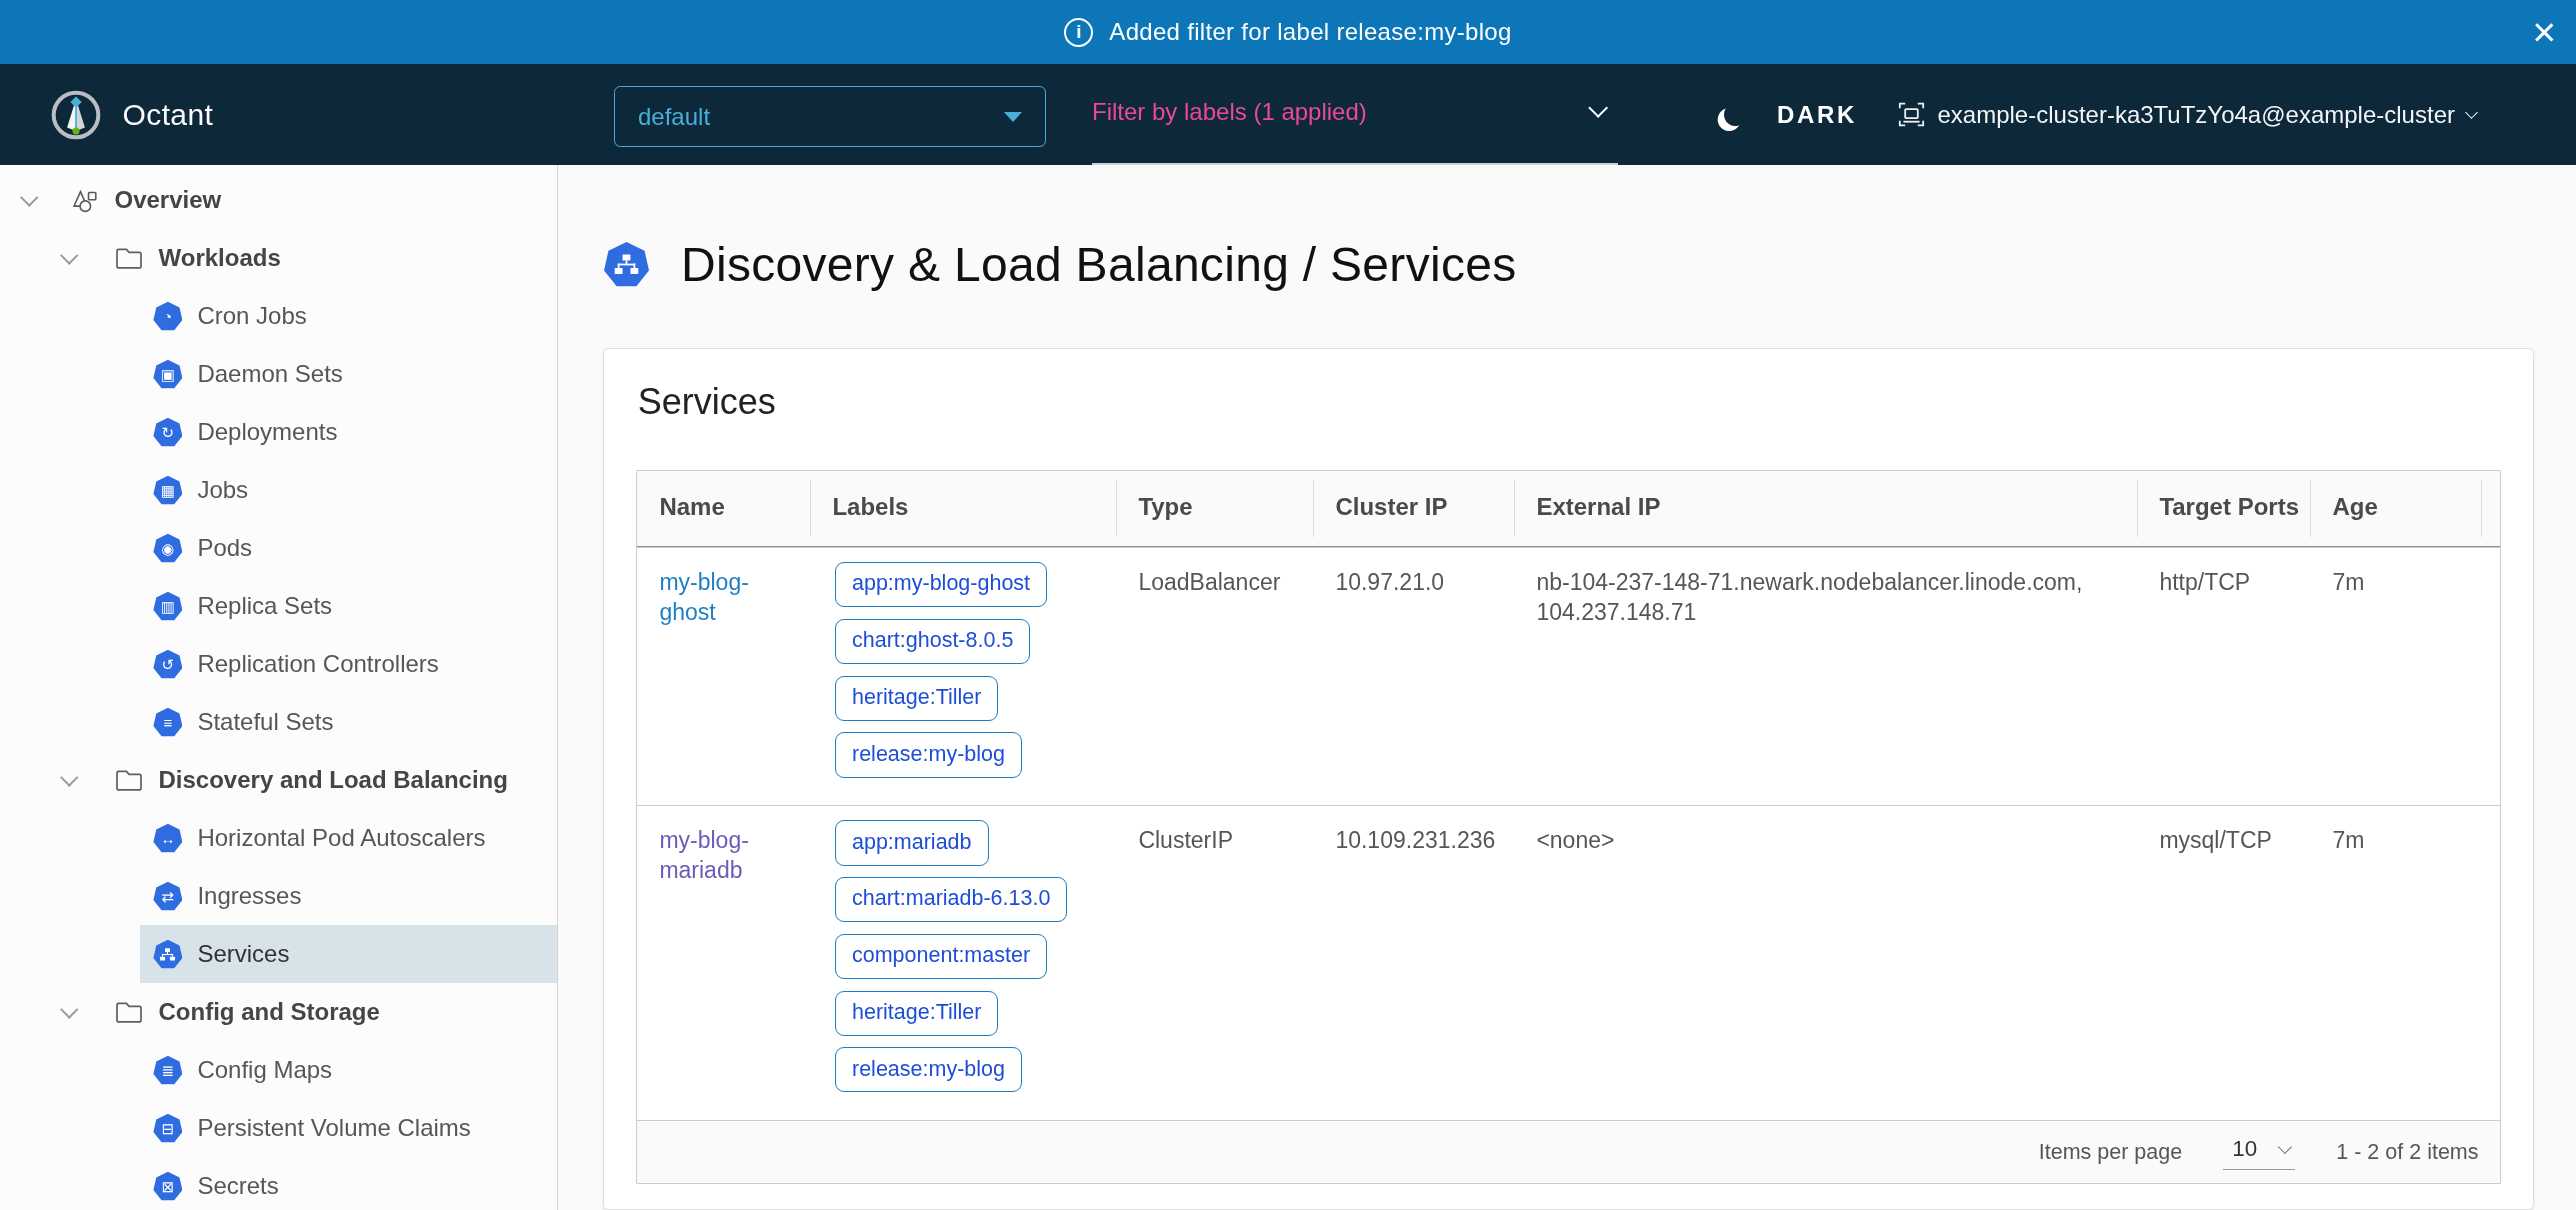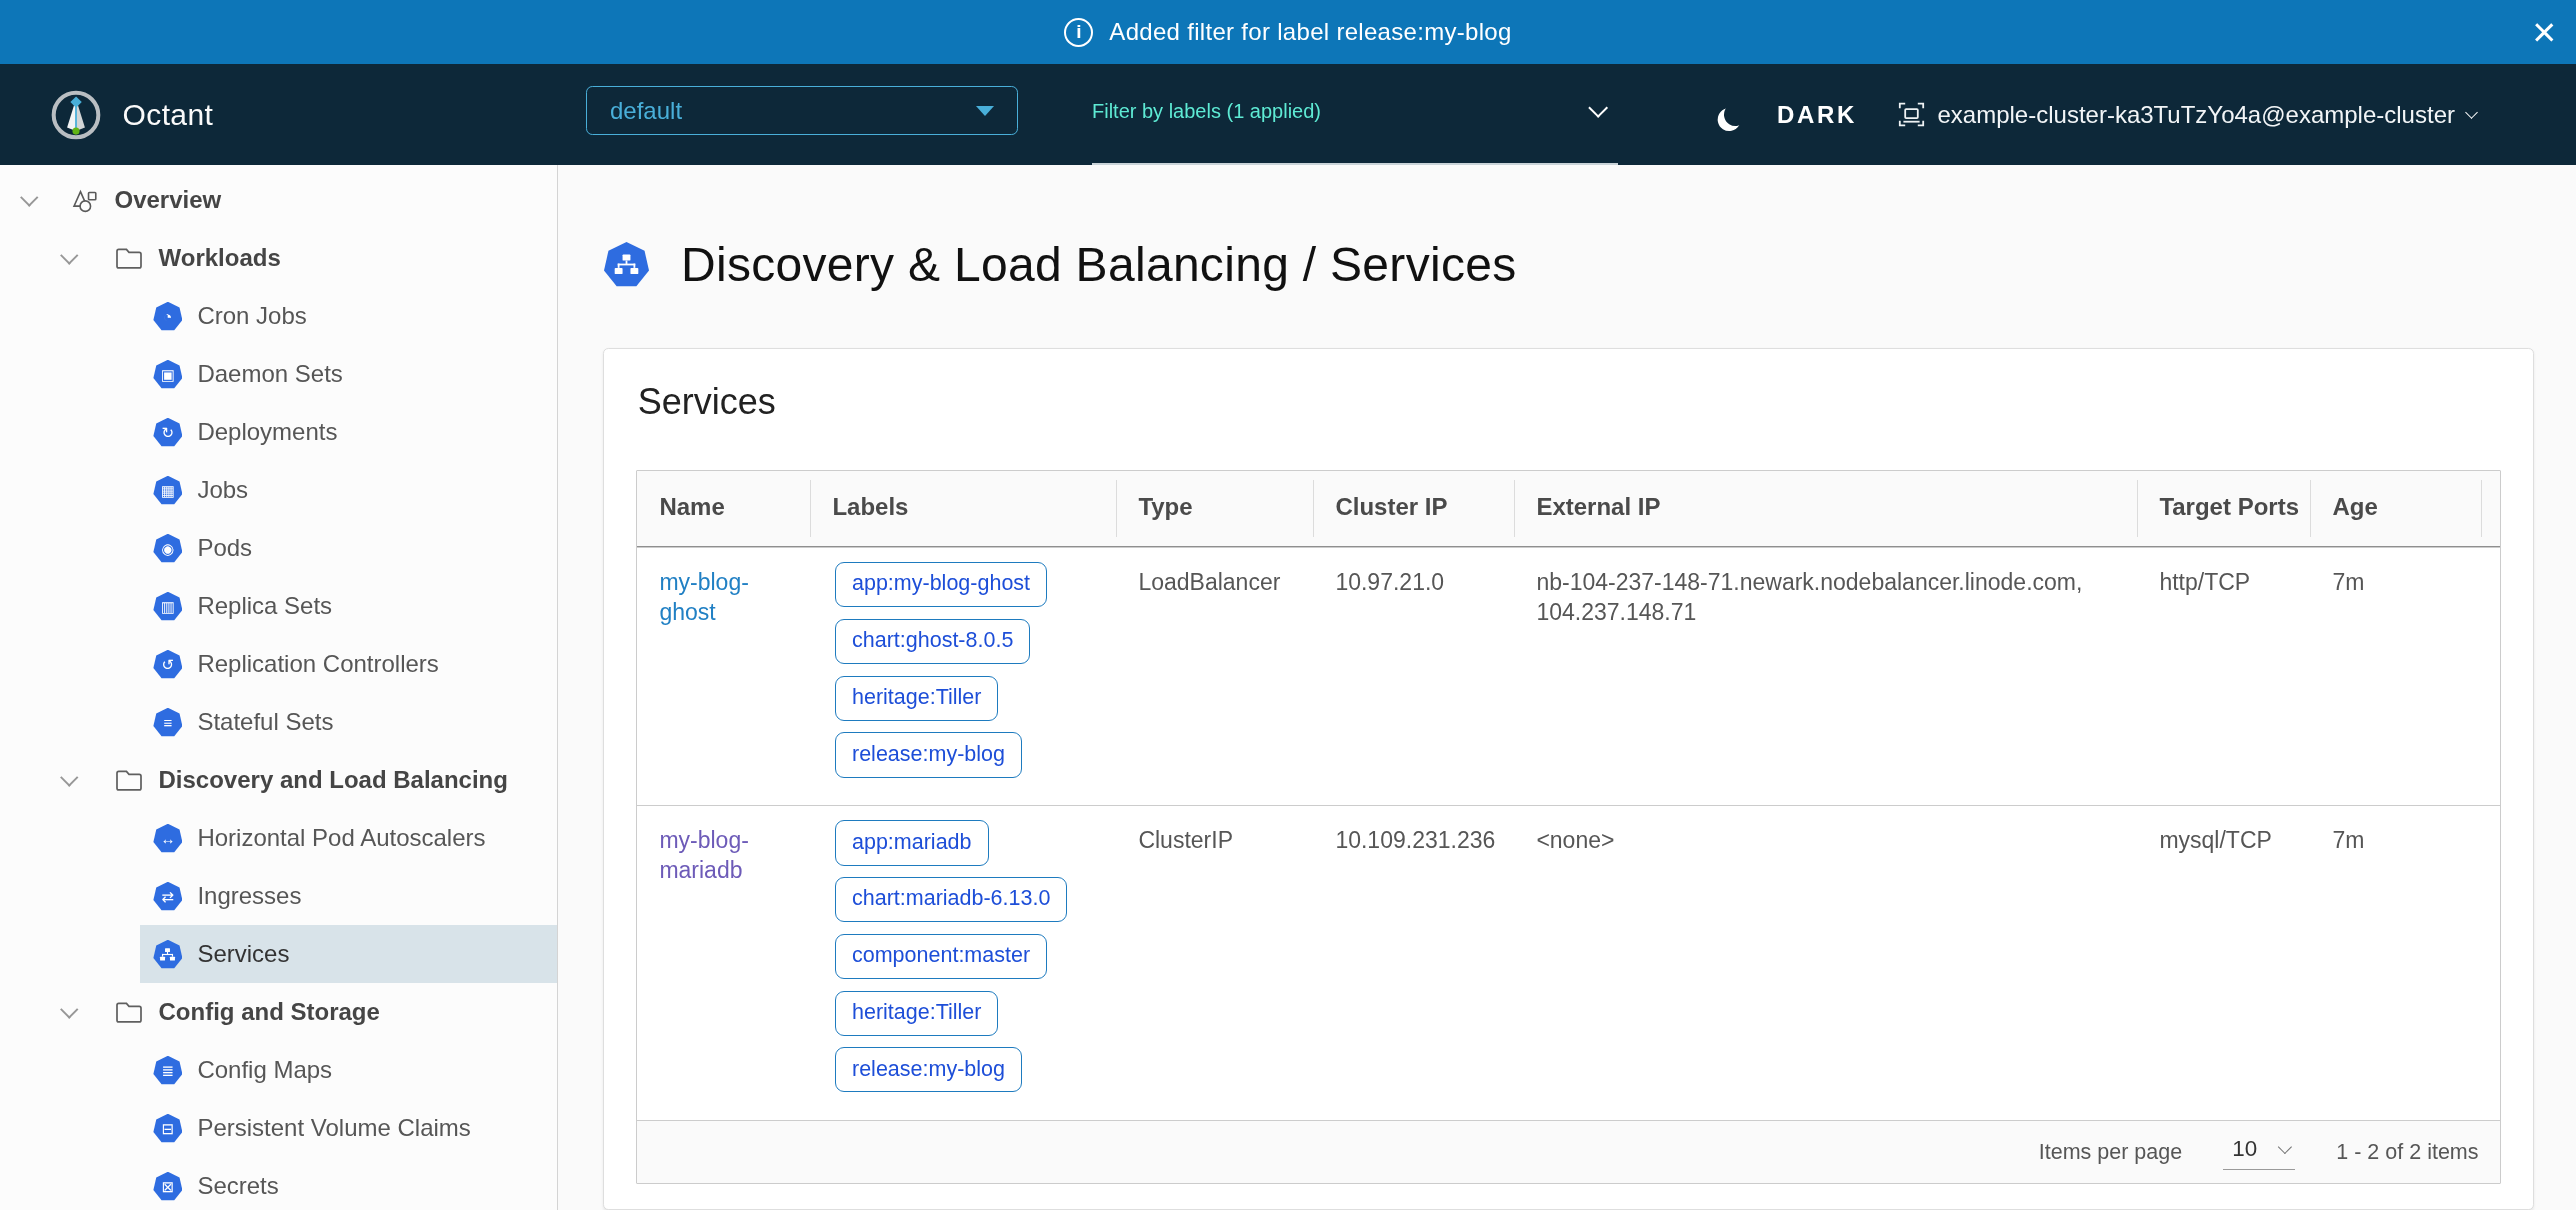--- a/index.html
+++ b/index.html
@@ -17,28 +17,28 @@
   .info-icon{width:29px;height:29px;border:2.2px solid #fff;border-radius:50%;
     display:flex;align-items:center;justify-content:center;font-size:19px;font-weight:600;flex:0 0 auto;}
   .banner-msg{font-size:24px;letter-spacing:0.3px;}
   .banner-close{position:absolute;right:19.7px;top:50%;transform:translateY(-50%);
     font-size:41px;font-weight:300;color:#fff;line-height:1;cursor:pointer;}
 
   
   .header{position:absolute;left:0;top:64px;width:2576px;height:101px;background:var(--header_navy);}
   .brand{position:absolute;left:51px;top:50%;transform:translateY(-50%);display:flex;align-items:center;gap:21.5px;}
   .brand-name{color:#fafafa;font-size:30px;font-weight:400;letter-spacing:0.4px;}
-  .ns-select{position:absolute;left:586px;top:22.4px;width:432px;height:49px;border:1.8px solid var(--accent_blue);
+  .ns-select{position:absolute;left:614px;top:22.4px;width:432px;height:61px;border:1.8px solid var(--accent_blue);
     border-radius:6.3px;display:flex;align-items:center;justify-content:space-between;padding:0 23px;cursor:pointer;}
   .ns-select .val{color:var(--accent_blue);font-size:24px;}
   .tri-down{width:0;height:0;border-left:9px solid transparent;border-right:9px solid transparent;
     border-top:10.7px solid var(--accent_blue);}
   .label-filter{position:absolute;left:1092px;top:0;height:101px;width:526px;display:flex;align-items:center;
     justify-content:space-between;border-bottom:2.7px solid #c9d3d8;cursor:pointer;padding-bottom:3.6px;}
-  .label-filter .lf-text{color:#5eead4;font-size:20px;}
+  .label-filter .lf-text{color:#ec4899;font-size:24px;}
   .chev{display:inline-block;border-right:2.2px solid #fff;border-bottom:2.2px solid #fff;
     transform:rotate(45deg);}
   .lf-chev{width:14.3px;height:14.3px;margin-right:12.5px;margin-top:-7.2px;}
   .dark-toggle{position:absolute;left:1724px;top:0;height:101px;display:flex;align-items:center;gap:30px;cursor:pointer;}
   .moon{width:23px;height:23px;border-radius:50%;box-shadow:-7.2px 3.6px 0 0 #fff;transform:rotate(-12deg);}
   .dark-label{color:#fff;font-size:24px;font-weight:700;letter-spacing:2.7px;}
   .cluster-sel{position:absolute;left:1898px;top:0;height:101px;display:flex;align-items:center;gap:12.5px;cursor:pointer;}
   .cluster-label{color:#f2f5f7;font-size:24px;}
   .cl-chev{width:9px;height:9px;margin-top:-4.5px;border-width:1.8px;}
 

